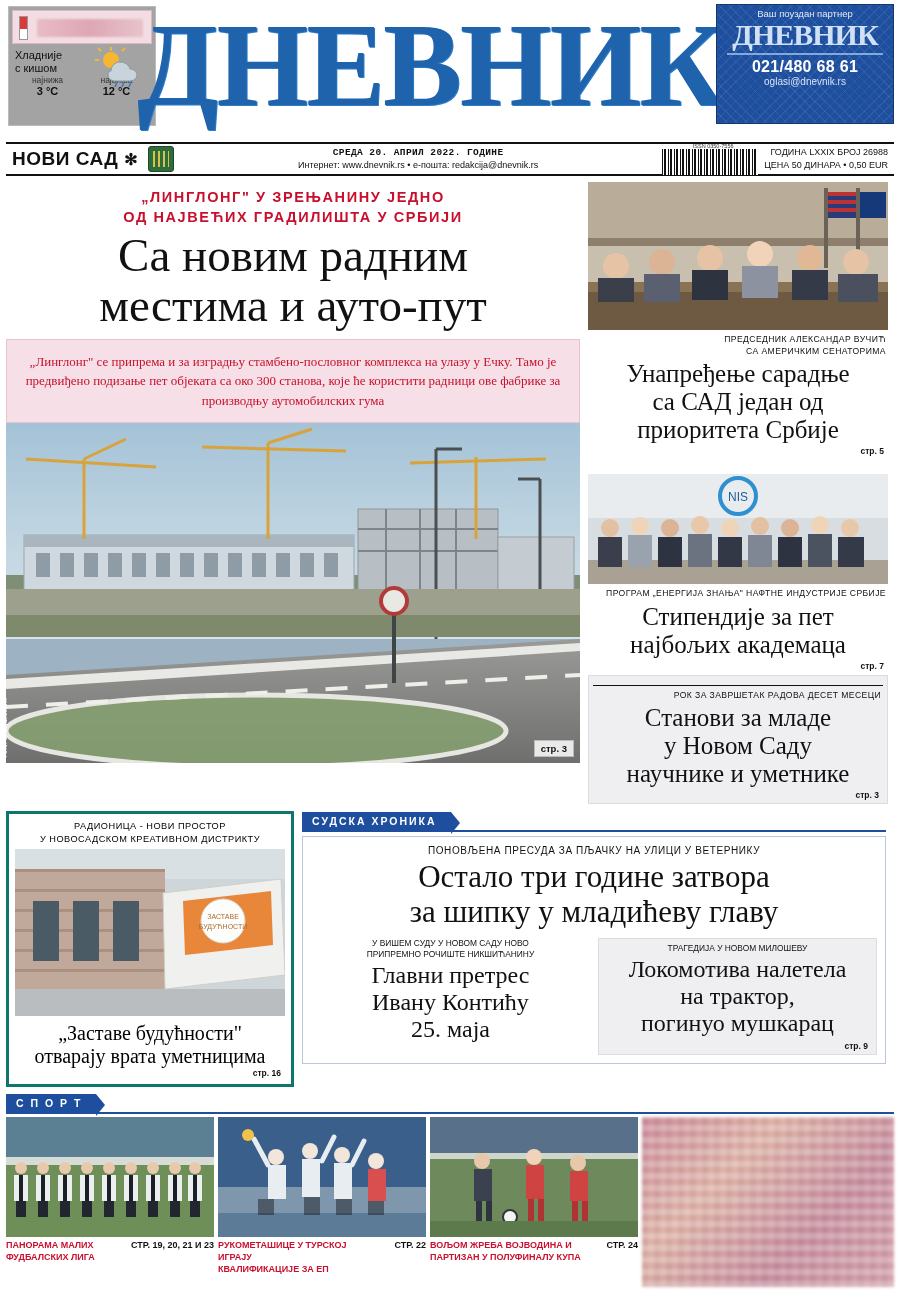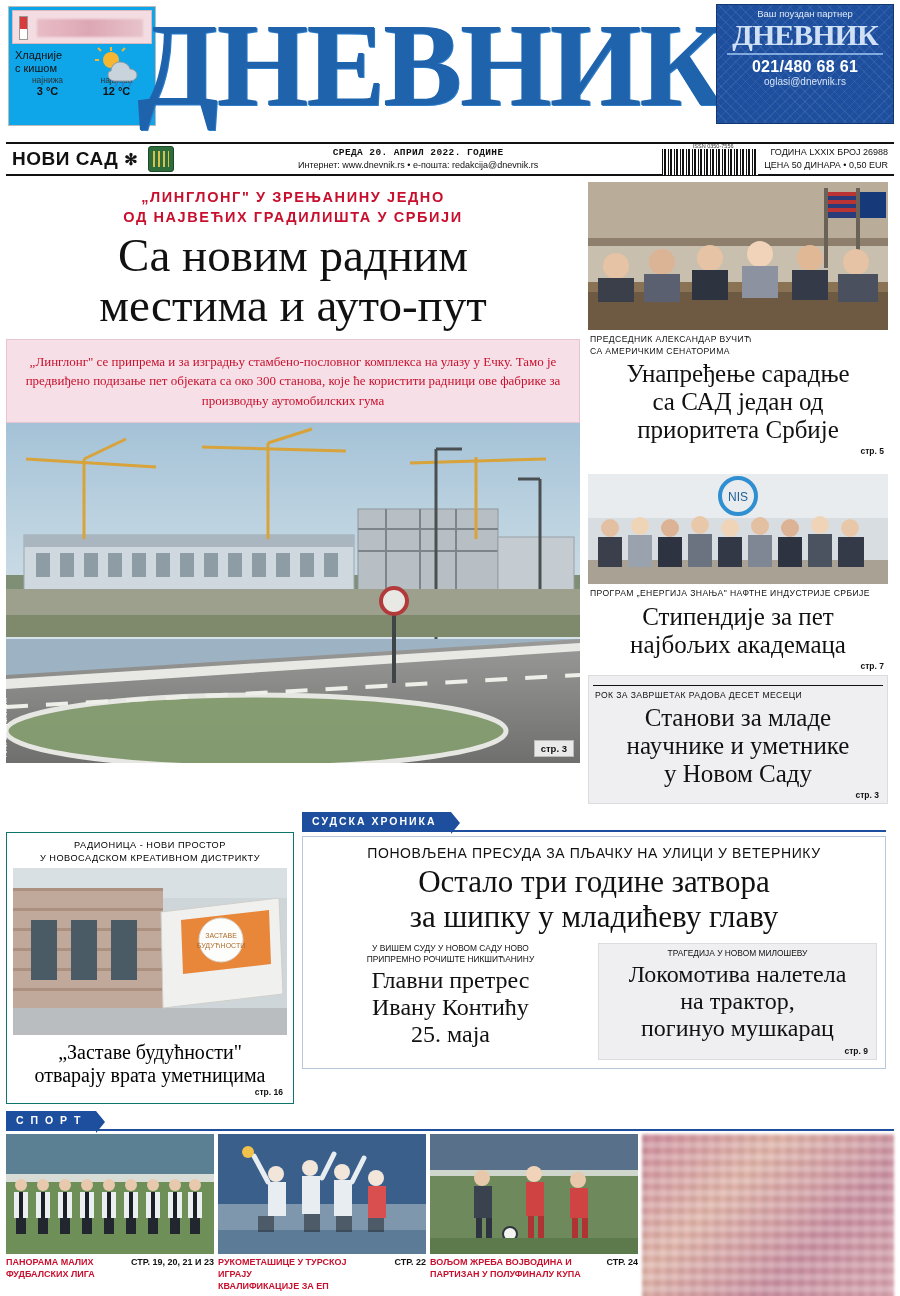--- a/index.html
+++ b/index.html
@@ -9,21 +9,21 @@
     font-family: "Liberation Sans", sans-serif;
     overflow: hidden;
     position: relative;
   }
   .page { width: 900px; height: 1296px; position: relative; background:#fff; }
 
   
   .masthead { height: 142px; position: relative; background:#fff; }
   .weather-box {
     position: absolute; left: 8px; top: 6px; width: 148px; height: 120px;
-    border: 1px solid #bbb; background: #0ea5e9;
+    border: 1px solid #bbb; background: #a3a3a3;
   }
   .weather-strip {
     height: 34px; margin: 3px; background: #f4dde2; border:1px solid #d8b9c2;
     position: relative;
   }
   .weather-strip .tube {
     position:absolute; left:6px; top:5px; width:9px; height:24px;
     background: linear-gradient(to bottom, #d93b3b 0%, #d93b3b 55%, #fff 55%);
     border:1px solid #999;
   }
@@ -125,21 +125,21 @@
     position:absolute; right:6px; bottom:6px; background:#e9e9e9; color:#111;
     font-size:9.5px; padding:2px 6px; border:1px solid #bbb; font-weight:bold;
   }
   .credit {
     position:absolute; left:2px; bottom:4px; font-size:6.5px; color:#fff;
     transform: rotate(-90deg); transform-origin: left bottom; white-space:nowrap;
   }
 
   
   .rcaption {
-    font-size:8.6px; text-align:left; color:#111; letter-spacing:.4px;
+    font-size:8.6px; text-align:right; color:#111; letter-spacing:.4px;
     line-height:1.35; padding:4px 2px 2px; text-transform:uppercase;
   }
   .rhead {
     font-family:"Liberation Serif", serif; font-size:25px; text-align:center;
     color:#111; line-height:1.12; padding: 1px 2px 2px;
   }
   .rref { text-align:right; font-size:8.5px; font-weight:bold; color:#111; padding-right:4px; }
   .grayblock { background:#efeff1; border:1px solid #dcdce0; padding:4px 4px 3px; }
   .rule { border-top:1px solid #111; margin:5px 0 0; }
 
@@ -151,41 +151,41 @@
   }
   .sectab:after{
     content:""; position:absolute; right:-9px; top:0; border-left:9px solid #1d4f9e;
     border-top:11px solid transparent; border-bottom:11px solid transparent;
   }
   .sectab-wrap { border-bottom:2px solid #1d4f9e; }
 
   
   .court { border:1px solid #b9c7da; }
   .court-head {
-    font-size:14px; text-align:center; color:#111; letter-spacing:.6px;
+    font-size:10px; text-align:center; color:#111; letter-spacing:.6px;
     padding:8px 4px 2px; text-transform:uppercase;
   }
   .court-title {
     font-family:"Liberation Serif", serif; font-size:31px; text-align:center;
     line-height:1.12; color:#111; padding: 2px 8px 8px;
   }
   .two {
     display:flex; gap:8px; padding: 0 8px 8px;
   }
   .subhead {
     font-size:8.4px; text-align:center; color:#111; line-height:1.3;
     text-transform:uppercase; padding-bottom:2px;
   }
   .subtitle {
     font-family:"Liberation Serif", serif; font-size:24px; text-align:center;
     line-height:1.13; color:#111;
   }
 
   
-  .lblock { border:1px solid #0f766e; padding:6px;margin-top:21px; }
+  .lblock { border:3px solid #0f766e; padding:6px; }
   .lcap { font-size:9.2px; text-align:center; letter-spacing:.5px; line-height:1.35; text-transform:uppercase;}
   .ltitle { font-family:"Liberation Serif", serif; font-size:20px; text-align:center; line-height:1.15; }
 
   
   .sport { margin-top:6px; }
   .sport-row { display:flex; gap:4px; margin-top:3px; }
   .sport-card { position:relative; }
   .sport-cap {
     color:#c8102e; font-size:9px; font-weight:bold; line-height:1.3;
     padding-top:3px; text-transform:uppercase; display:flex; justify-content:space-between; gap:12px;
@@ -469,22 +469,22 @@
           <div class="rref">стр. 7</div>
         </div>
 
         <div class="grayblock" style="margin-top:4px;">
           <div class="rule"></div>
           <div class="rcaption">
             <div>РОК ЗА ЗАВРШЕТАК РАДОВА ДЕСЕТ МЕСЕЦИ</div>
           </div>
           <div class="rhead">
             <div>Станови за младе</div>
+            <div>у Новом Саду</div>
             <div>научнике и уметнике</div>
-            <div>у Новом Саду</div>
           </div>
           <div class="rref">стр. 3</div>
         </div>
       </div>
     </div>
 
     <div class="row" style="margin-top:7px;">
 
       <div class="lblock" style="width:288px;">
         <div class="lcap">

